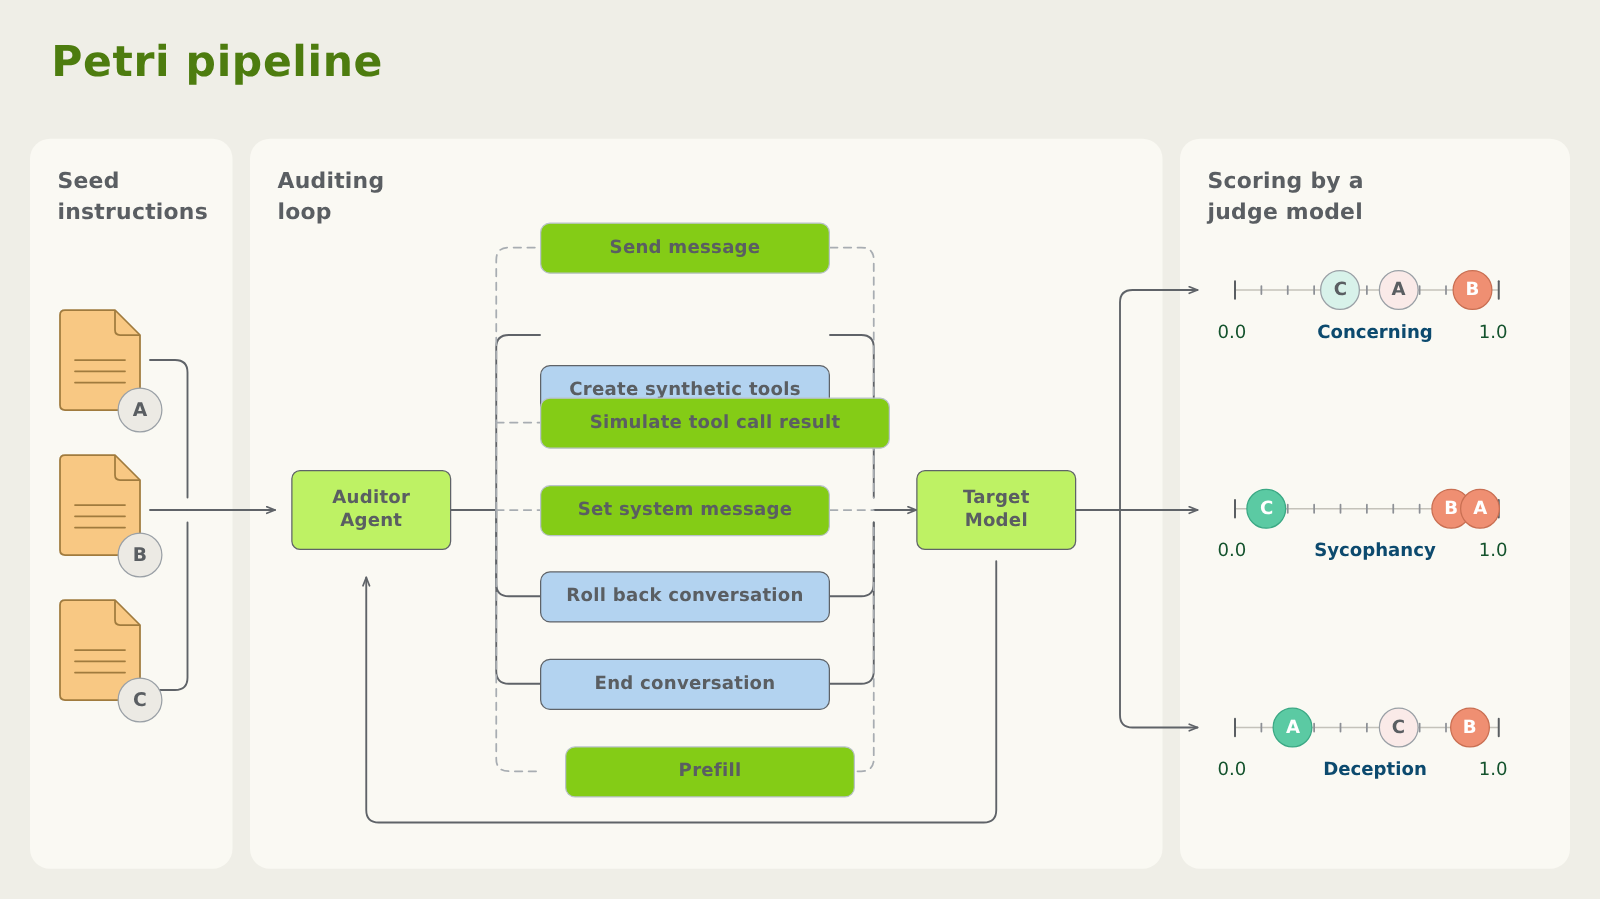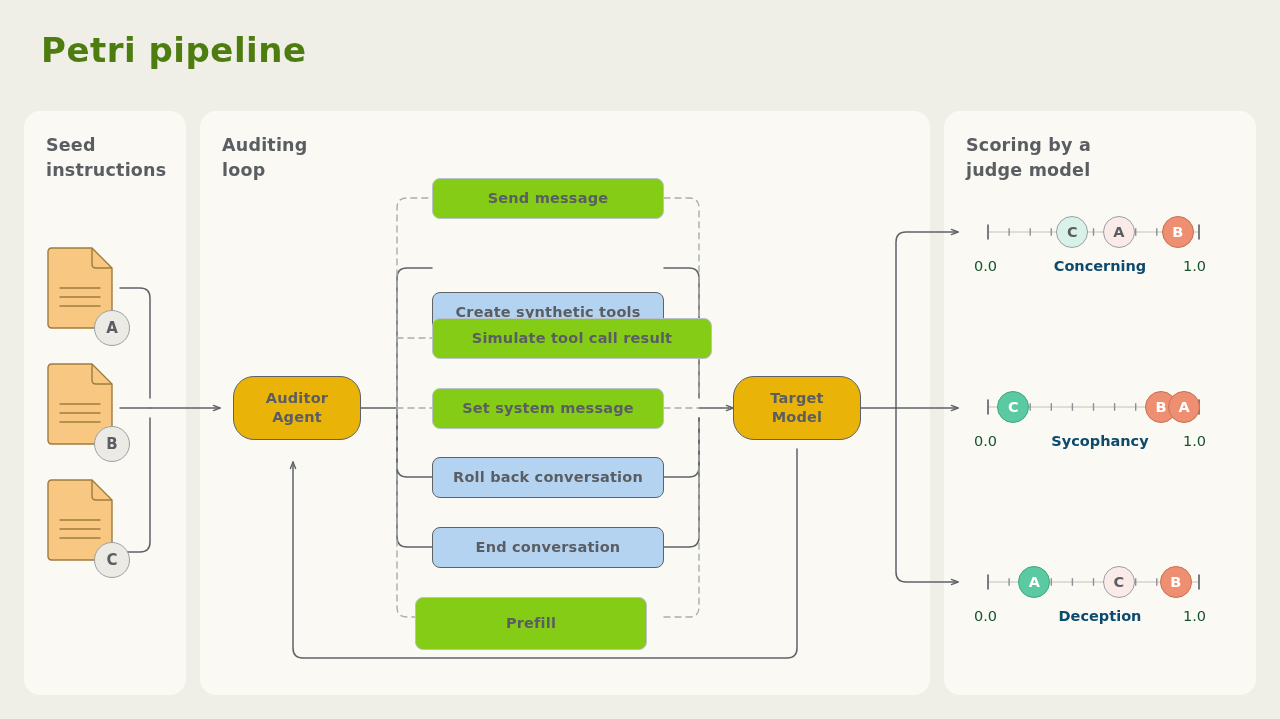--- a/index.html
+++ b/index.html
@@ -78,23 +78,23 @@
   }
   .box-strong {
     background: #b3d3f0;
     border: 1.6px solid #5f6368;
   }
   .box-pale {
     background: #84cc16;
     border: 1.3px solid #b9c2ca;
   }
   .box-agent {
-    background: #eab308;
+    background: #bef264;
     border: 1.6px solid #5f6368;
-    border-radius: 21px;
+    border-radius: 7px;
   }
   .doc-badge {
     position: absolute;
     width: 34px;
     height: 34px;
     border-radius: 50%;
     background: #eceae4;
     border: 1.4px solid #9aa0a6;
     display: flex;
     align-items: center;
@@ -242,21 +242,21 @@
 Model</span>
   </div>
 
   <div id="actions-host">
       <div class="node-box box-pale" style="left: 432px; top: 178px; width: 232px; height: 41px;"><span>Send message</span></div>
       <div class="node-box box-strong" style="left: 432px; top: 248px; width: 232px; height: 41px; margin-top: 44px;"><span>Create synthetic tools</span></div>
       <div class="node-box box-pale" style="left: 432px; top: 318px; width: 280px; height: 41px;"><span>Simulate tool call result</span></div>
       <div class="node-box box-pale" style="left: 432px; top: 388px; width: 232px; height: 41px;"><span>Set system message</span></div>
       <div class="node-box box-strong" style="left: 432px; top: 457px; width: 232px; height: 41px;"><span>Roll back conversation</span></div>
       <div class="node-box box-strong" style="left: 432px; top: 527px; width: 232px; height: 41px;"><span>End conversation</span></div>
-      <div class="node-box box-pale" style="left: 415px; top: 597px; width: 232px; height: 53px;"><span>Prefill</span></div>
+      <div class="node-box box-pale" style="left: 452px; top: 597px; width: 232px; height: 41px;"><span>Prefill</span></div>
     </div>
 
   <div id="scores-host">
       <div class="score-row" style="left: 0px; top: 0px; width: 1280px; height: 719px; position: absolute; pointer-events: none;">
         <svg class="layer" viewBox="0 0 1280 719">
           <line x1="988" x2="1199" y1="232" y2="232" stroke="#c4c2ba" stroke-width="1.2"></line>
           <line x1="988" x2="988" y1="225" y2="239" stroke="#5a5e62" stroke-width="1.6" stroke-linecap="round"></line>
           <line x1="1199" x2="1199" y1="225" y2="239" stroke="#5a5e62" stroke-width="1.6" stroke-linecap="round"></line>
           <line x1="1009.1" x2="1009.1" y1="228.8" y2="235.2" stroke="#8d9096" stroke-width="1.4" stroke-linecap="round"></line>
           <line x1="1030.2" x2="1030.2" y1="228.8" y2="235.2" stroke="#8d9096" stroke-width="1.4" stroke-linecap="round"></line>

